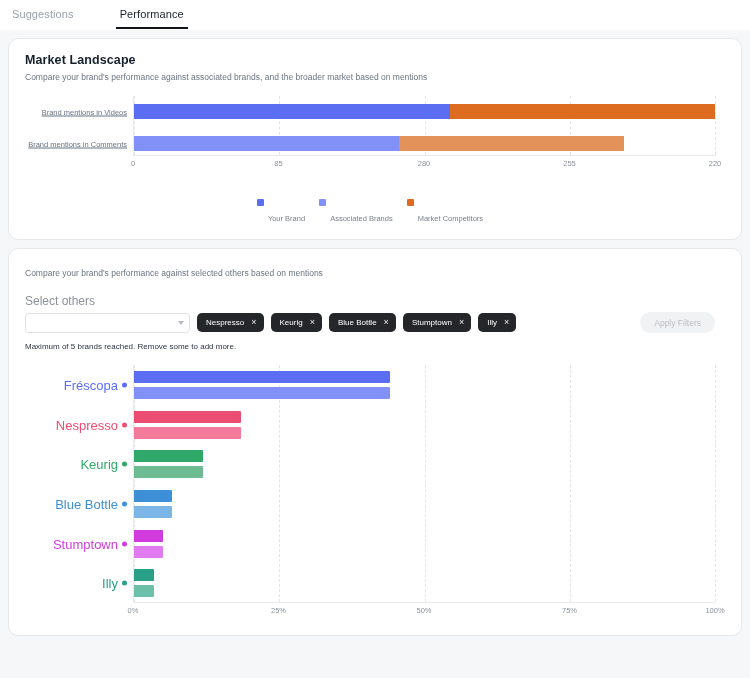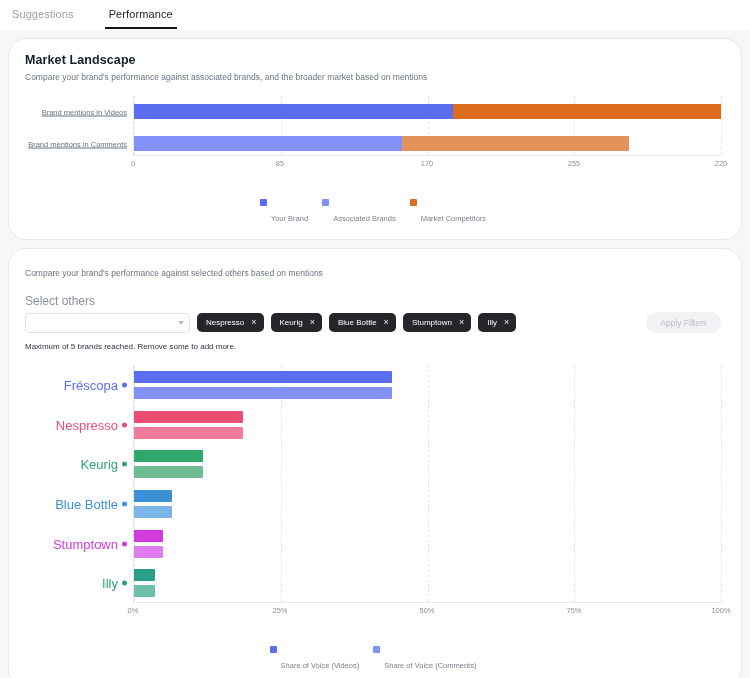--- a/index.html
+++ b/index.html
@@ -9,21 +9,21 @@
     font-family: "Liberation Sans", sans-serif;
     color: #1a202c;
     overflow: hidden;
   }
 
   
   .tabbar {
     height: 30px;
     display: flex;
     align-items: flex-start;
-    gap: 27px;
+    gap: 38px;
     padding: 6px 0 0 8px;
     background: #ffffff;
   }
   .tab {
     font-size: 11px;
     color: #9aa0a8;
     padding: 2px 4px 7px 4px;
     cursor: pointer;
     border-bottom: 2px solid transparent;
     letter-spacing: .1px;
@@ -32,22 +32,22 @@
     color: #1a202c;
     border-bottom: 2px solid #111418;
     font-weight: 400;
   }
 
   
   .card {
     margin: 8px 8px 0 8px;
     background: #ffffff;
     border: 1px solid #e6e8eb;
-    border-radius: 18px;
-    padding: 14px 20px 16px 16px;
+    border-radius: 10px;
+    padding: 14px 26px 16px 16px;
   }
   .card-title {
     font-size: 12.5px;
     font-weight: bold;
     color: #16202c;
     letter-spacing: .1px;
   }
   .card-sub {
     font-size: 8.5px;
     color: #6b7480;
@@ -233,21 +233,21 @@
           </div>
           <div class="stack-row r1">
             <div class="seg" style="width: 45.5882%; background: rgb(129, 145, 247);"></div>
             <div class="seg" style="width: 38.8235%; background: rgb(227, 146, 90);"></div>
           </div>
         </div>
     </div>
     <div class="axis-labels" id="landscape-axis">
         <span class="axis-tick" style="left: 0%;">0</span>
         <span class="axis-tick" style="left: 25%;">85</span>
-        <span class="axis-tick" style="left: 50%;">170</span>
+        <span class="axis-tick" style="left: 50%;">280</span>
         <span class="axis-tick" style="left: 75%;">255</span>
         <span class="axis-tick" style="left: 100%;">220</span>
       </div>
     <div class="legend" id="landscape-legend">
         <div class="legend-item">
           <span class="legend-swatch" style="background: rgb(91, 110, 242);"></span>
           <span class="legend-text">Your Brand</span>
         </div>
         <div class="legend-item">
           <span class="legend-swatch" style="background: rgb(129, 145, 247);"></span>
@@ -357,24 +357,14 @@
           </div>
         </div>
     </div>
     <div class="axis-labels" id="tracking-axis">
         <span class="axis-tick" style="left: 0%;">0%</span>
         <span class="axis-tick" style="left: 25%;">25%</span>
         <span class="axis-tick" style="left: 50%;">50%</span>
         <span class="axis-tick" style="left: 75%;">75%</span>
         <span class="axis-tick" style="left: 100%;">100%</span>
       </div>
-    <div class="legend" id="tracking-legend">
-        <div class="legend-item">
-          <span class="legend-swatch" style="background: rgb(91, 110, 242);"></span>
-          <span class="legend-text">Share of Voice (Videos)</span>
-        </div>
-        <div class="legend-item">
-          <span class="legend-swatch" style="background: rgb(129, 145, 247);"></span>
-          <span class="legend-text">Share of Voice (Comments)</span>
-        </div>
-      </div>
   </div>
 </div>
 
 </body></html>

